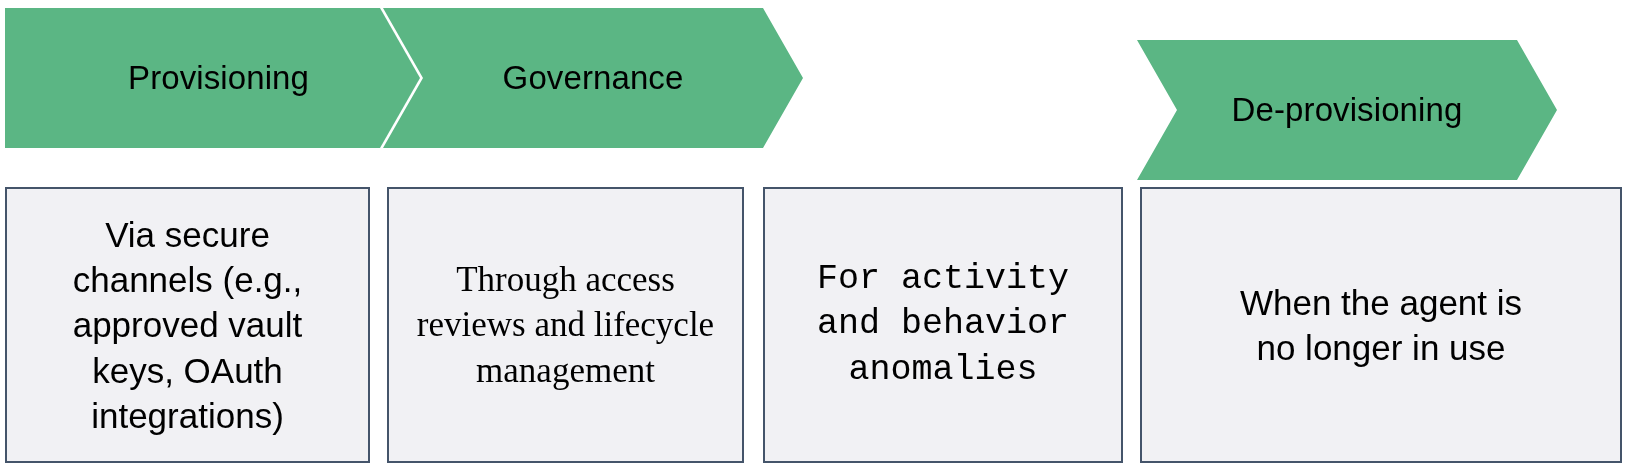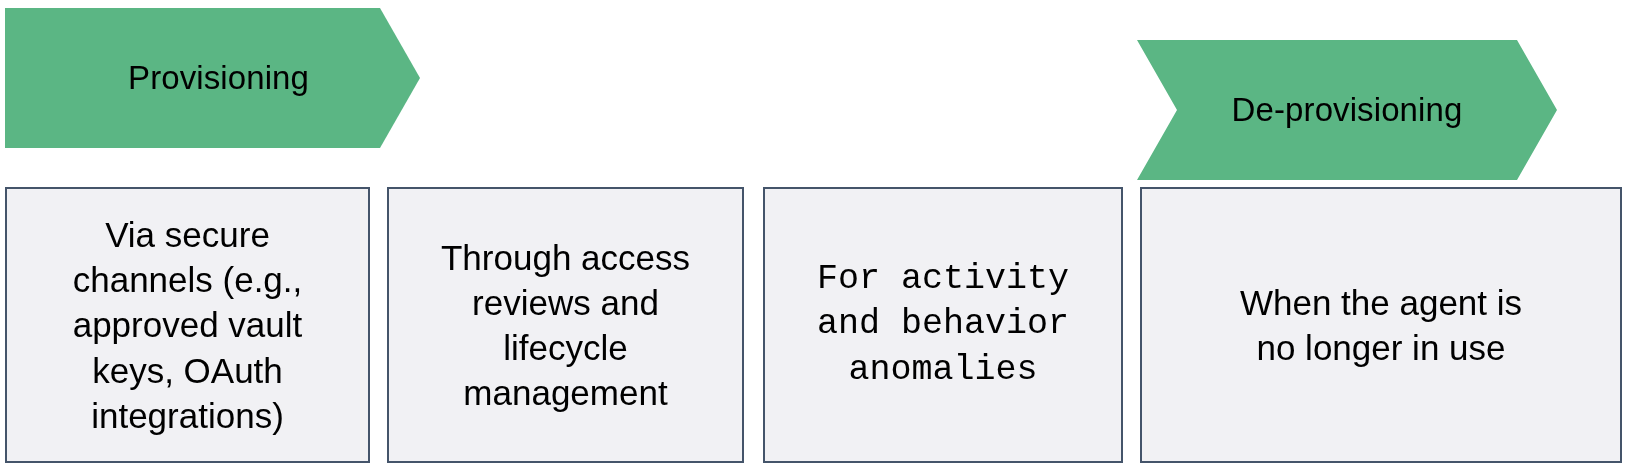--- a/index.html
+++ b/index.html
@@ -94,35 +94,38 @@
 <body>
 
 <div id="diagram">
 
   <div id="chevron-band">
 
     <div class="chevron first" style="left:5px; width:415px;">
       <span class="chevron-label">Provisioning</span>
     </div>
 
+    <div class="chevron mid" style="left:383px; width:420px;">
+      <span class="chevron-label">Governance</span>
+    </div>
 
 
     <div class="chevron mid" style="left:1137px; width:420px;margin-top:32px;">
       <span class="chevron-label">De-provisioning</span>
     </div>
 
   </div>
 
   <div id="box-band">
 
     <div class="desc-box b1" style="left:5px; width:365px;">
       <span class="desc-text">Via secure channels (e.g., approved vault keys, OAuth integrations)</span>
     </div>
 
-    <div class="desc-box b2" style="left:387px; width:357px;">
+    <div class="desc-box b2" style="left:387px; width:357px;font-family:Liberation Serif, serif;">
       <span class="desc-text">Through access reviews and lifecycle management</span>
     </div>
 
     <div class="desc-box b3" style="left:763px; width:360px;">
       <span class="desc-text">For activity and behavior anomalies</span>
     </div>
 
     <div class="desc-box b4" style="left:1140px; width:482px;">
       <span class="desc-text">When the agent is no longer in use</span>
     </div>

